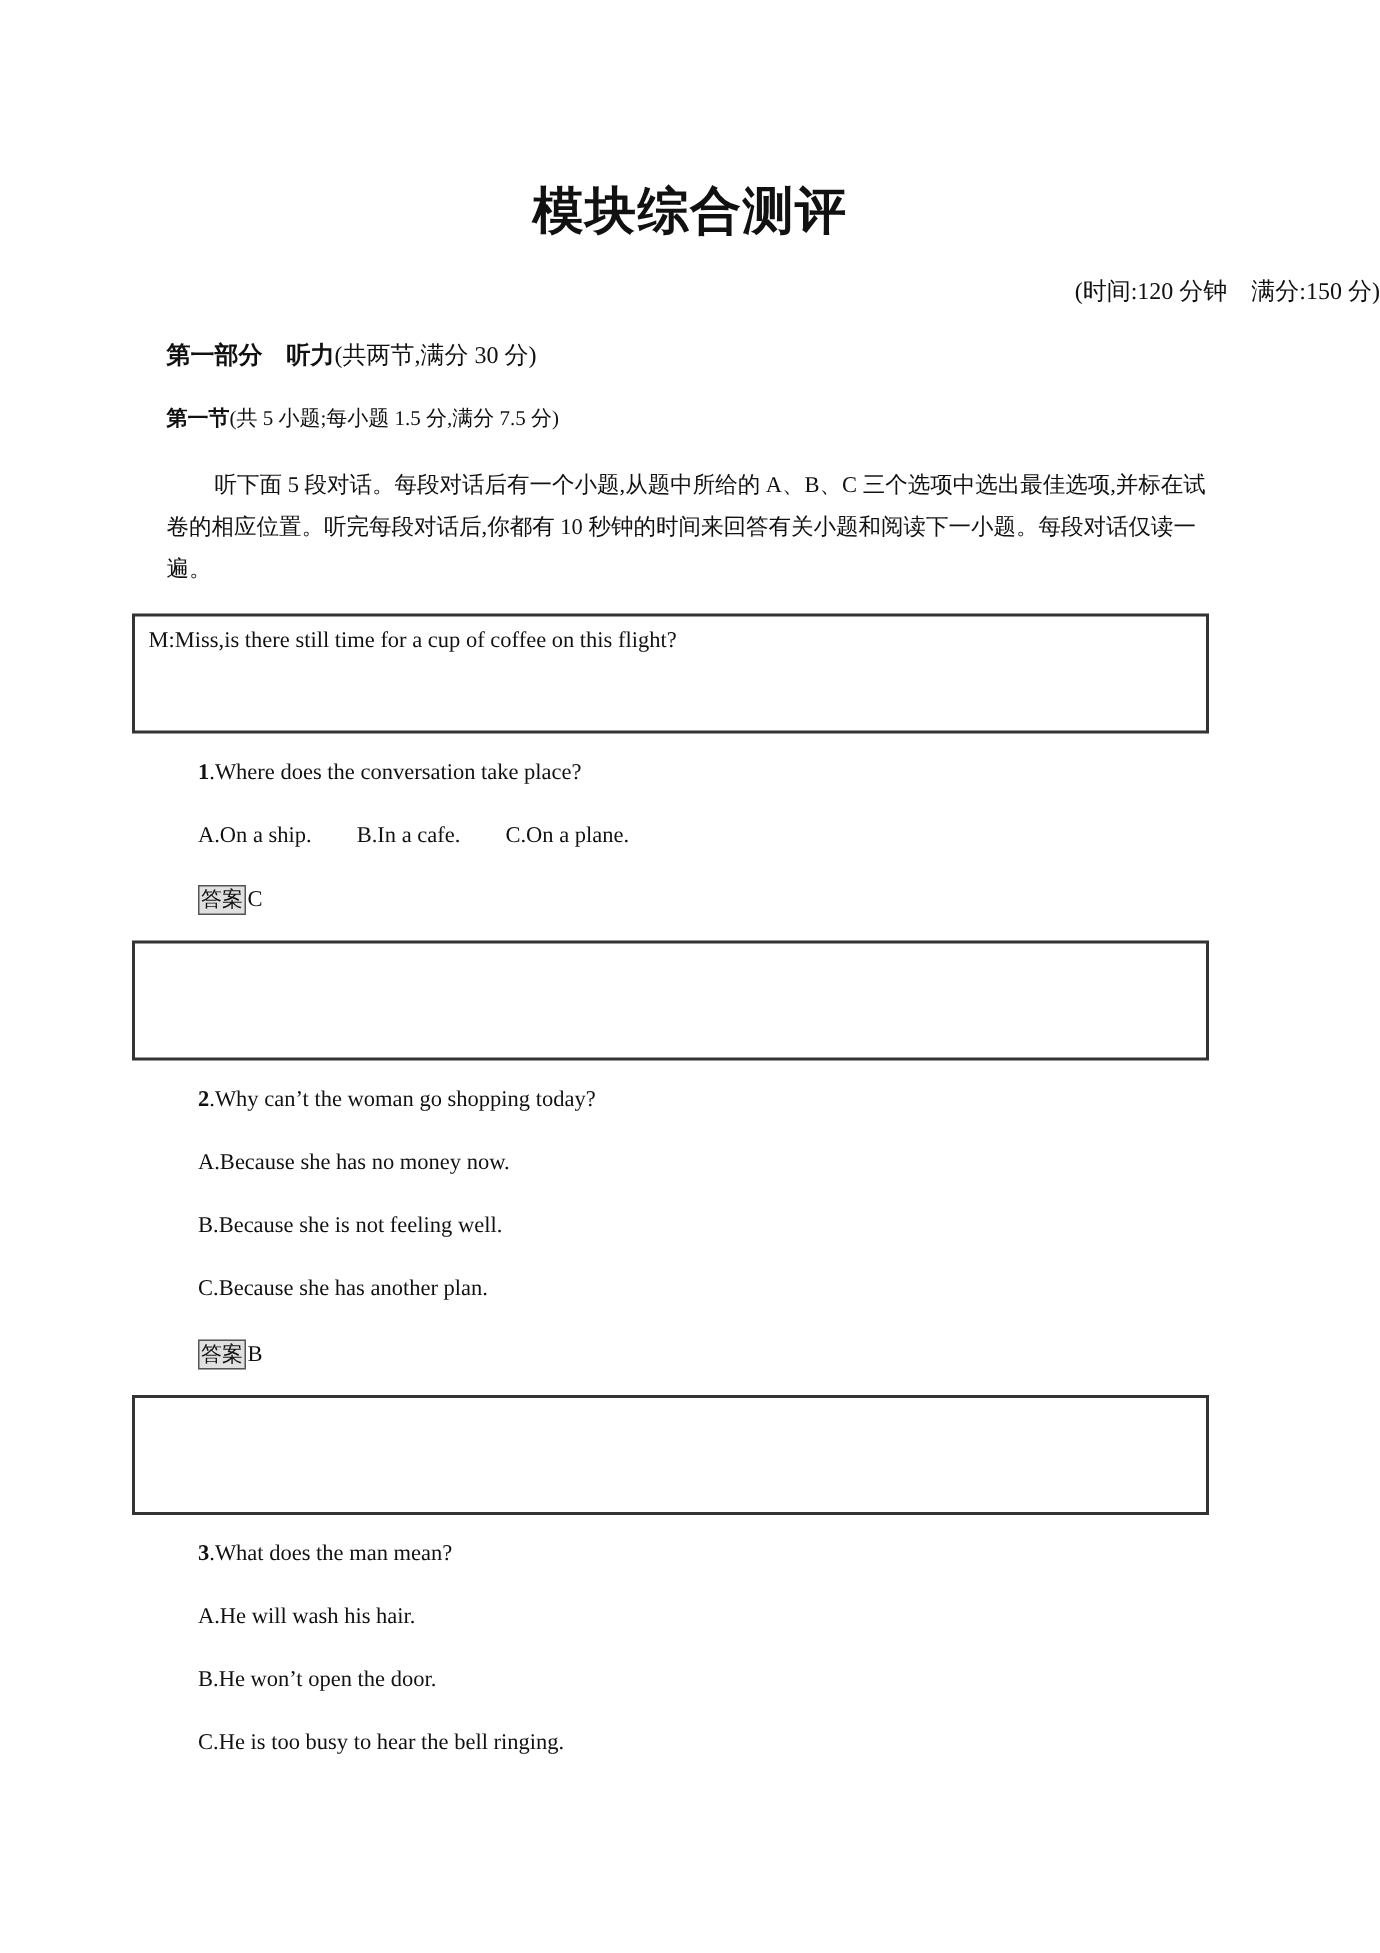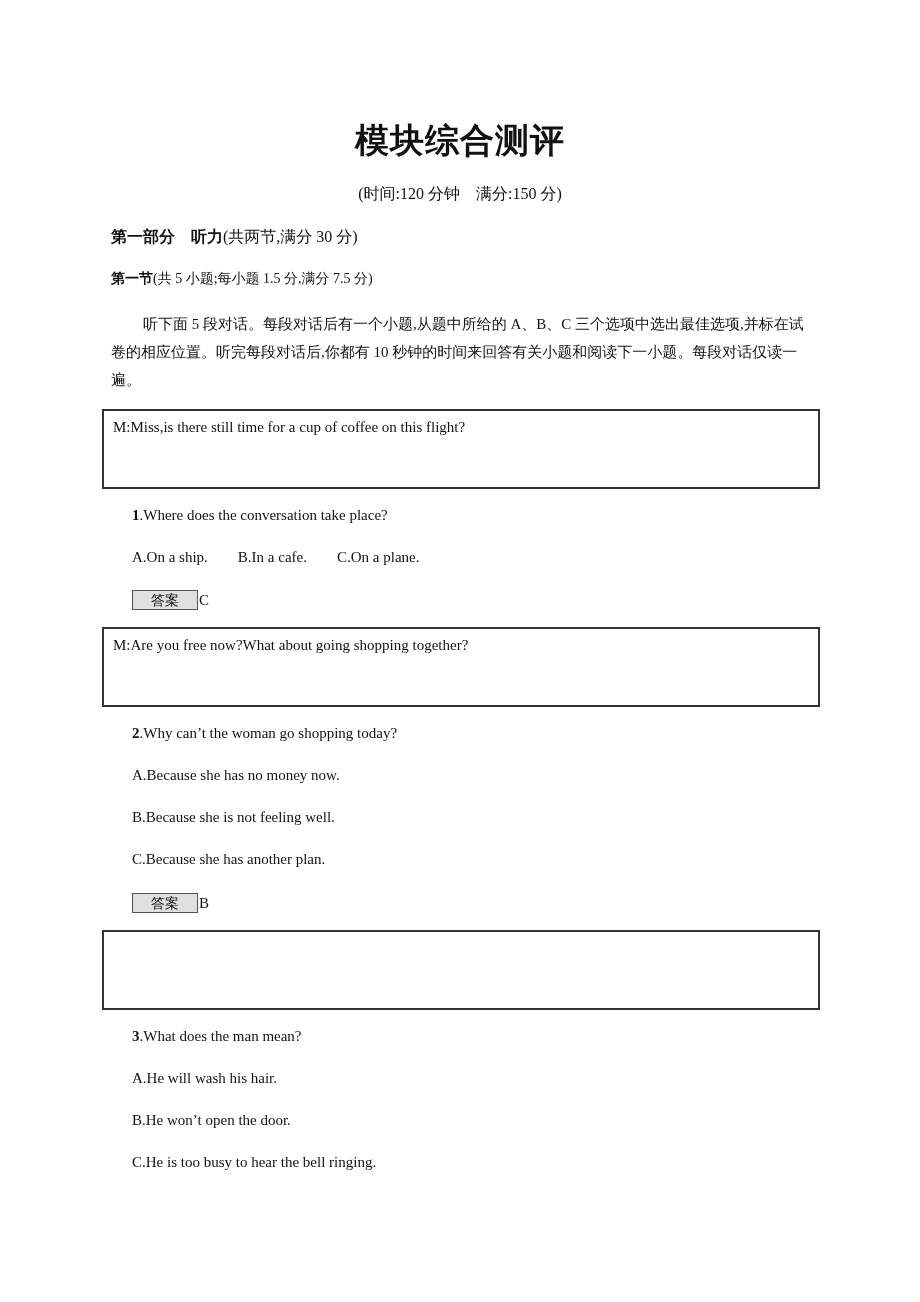--- a/index.html
+++ b/index.html
@@ -7,42 +7,42 @@
     width: 920px; height: 1302px; position: relative; overflow: hidden;
     font-family: "Liberation Serif", "DejaVu Serif", serif;
     color: #111111;
   }
   .abs { position: absolute; white-space: nowrap; }
   .title {
     left: 0; width: 920px; top: 118px; text-align: center;
     font-size: 34px; font-weight: bold; letter-spacing: 1px;
     font-family: "DejaVu Sans", "Liberation Sans", sans-serif;
   }
-  .subtitle { left: 0; width: 920px; top: 184px; text-align: center; font-size: 16px; }
+  .subtitle { left: 0; width: 920px; top: 184px; text-align: right; font-size: 16px; }
   .part-head { left: 111px; top: 227px; font-size: 16px; }
   .part-head b { font-family: "DejaVu Sans", sans-serif; font-size: 16px; }
   .section-head { left: 111px; top: 270px; font-size: 14px; }
   .section-head b { font-family: "DejaVu Sans", sans-serif; font-size: 14px; }
   .instructions {
     position: absolute; left: 111px; top: 310px; width: 700px;
     font-size: 15px; line-height: 28px; text-indent: 32px; white-space: normal;
   }
   .dialog-box {
-    position: absolute; left: 102px; width: 714px; height: 76px;
+    position: absolute; left: 88px; width: 714px; height: 76px;
     border: 2px solid #333333; box-sizing: content-box; text-align: right;
   }
   .dialog-line { position: absolute; left: 9px; font-size: 15px; white-space: nowrap; }
   .dl1 { top: 8px; }
   .dl2 { top: 50px; }
   .line { left: 111px; font-size: 15px; margin-left: 21px; }
   .line b { font-weight: bold; }
   .answer-tag {
     display: inline-block; background: #e0e0e0; border: 1px solid #555;
     font-family: "DejaVu Sans", sans-serif; font-size: 14px;
-    padding: 0 18px; line-height: 18px; vertical-align: middle;
+    padding: 0 1px; line-height: 18px; vertical-align: middle;
   }
   .answer-val { font-size: 15px; vertical-align: middle; margin-left: 1px; }
   .opt-gap { display: inline-block; width: 30px; }
 </style>
 </head>
 <body>
 
 <div class="abs title">模块综合测评</div>
 <div class="abs subtitle">(时间:120 分钟　满分:150 分)</div>
 
@@ -63,21 +63,20 @@
   <b>1</b><span>.Where does the conversation take place?</span>
 </div>
 <div class="abs line" style="top:549px;">
   <span>A.On a ship.</span><span class="opt-gap"></span><span>B.In a cafe.</span><span class="opt-gap"></span><span>C.On a plane.</span>
 </div>
 <div class="abs line" style="top:590px;">
   <span class="answer-tag">答案</span><span class="answer-val">C</span>
 </div>
 
 <div class="dialog-box" style="top:627px;">
-  <div class="dialog-line dl1">M:Are you free now?What about going shopping together?</div>
 </div>
 <div class="abs line" style="top:725px;">
   <b>2</b><span>.Why can’t the woman go shopping today?</span>
 </div>
 <div class="abs line" style="top:767px;">A.Because she has no money now.</div>
 <div class="abs line" style="top:809px;">B.Because she is not feeling well.</div>
 <div class="abs line" style="top:851px;">C.Because she has another plan.</div>
 <div class="abs line" style="top:893px;">
   <span class="answer-tag">答案</span><span class="answer-val">B</span>
 </div>

